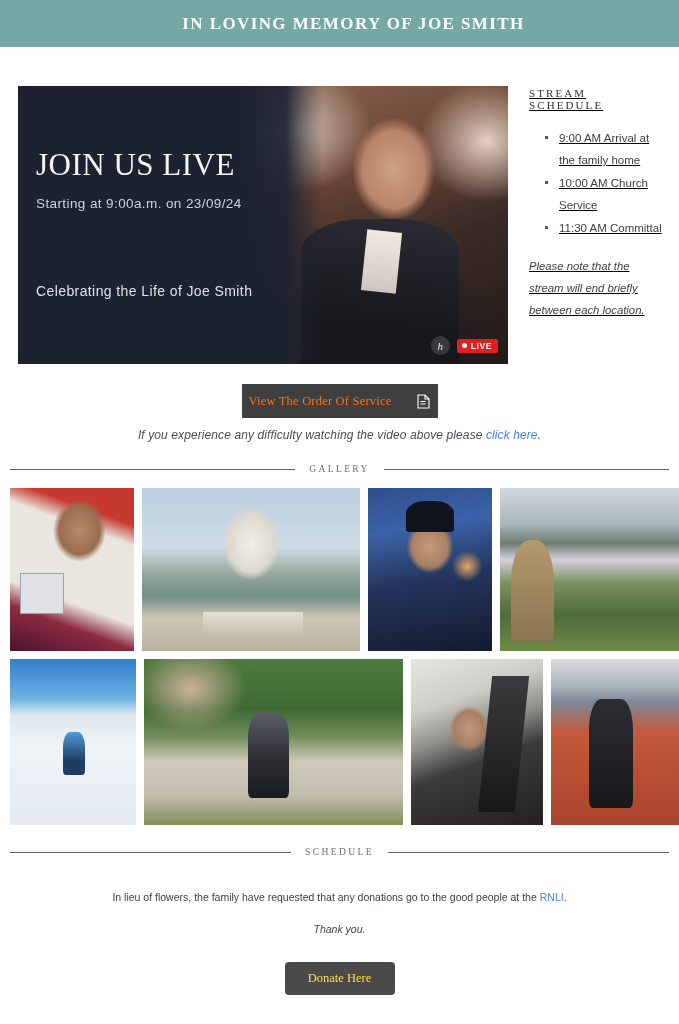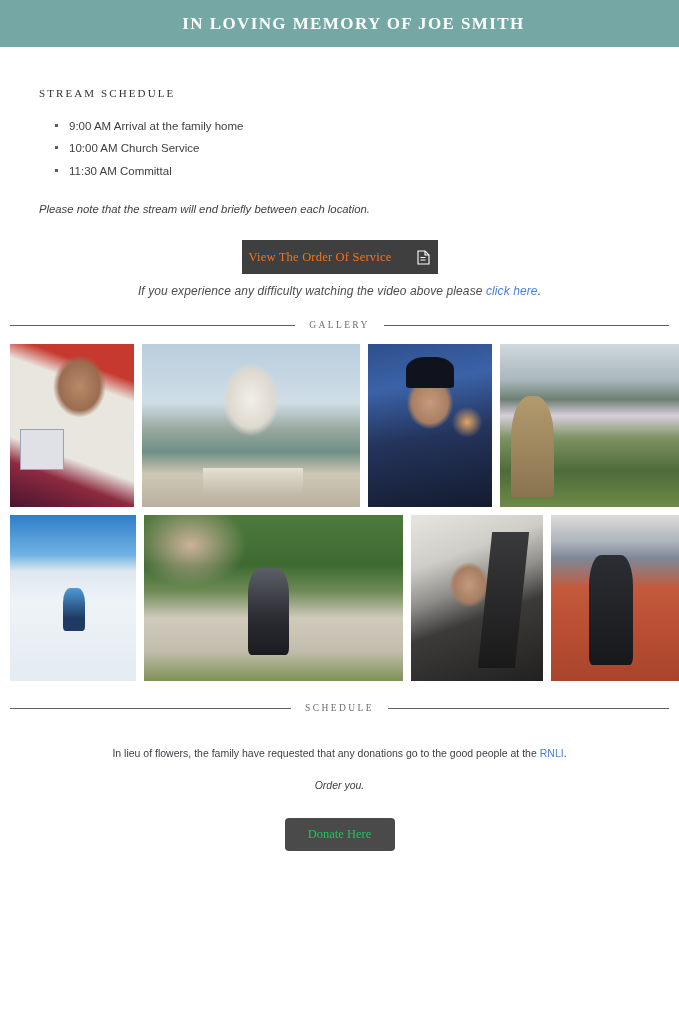--- a/index.html
+++ b/index.html
@@ -136,20 +136,21 @@
     color: #ffffff;
     font-size: 8.5px;
     font-weight: bold;
     letter-spacing: 0.6px;
   }
 
   
   .schedule {
     padding: 1px 16px 0 21px;
     flex: 1 1 auto;
+    text-decoration: underline;
   }
   .schedule h2 {
     font-family: "Liberation Serif", serif;
     font-size: 11px;
     letter-spacing: 2.1px;
     color: #2f3236;
     font-weight: normal;
   }
   .schedule ul {
     margin: 16px 0 0 16px;
@@ -365,32 +366,51 @@
   .donate-btn {
     margin-top: 27px;
     width: 110px;
     height: 33px;
     background: #4a4a4a;
     border: none;
     border-radius: 4px;
     cursor: pointer;
     font-family: "Liberation Serif", serif;
     font-size: 12.5px;
-    color: #22c55e;
+    color: #fde047;
   }
 </style>
 </head>
 <body>
 
 <div class="memorial-header">
   <h1>IN LOVING MEMORY OF JOE SMITH</h1>
 </div>
 
 <div class="hero">
 
+  <div class="video-card">
+    <div class="video-photo">
+      <div class="suit"></div>
+      <div class="shirt"></div>
+    </div>
+    <div class="video-dark"></div>
+    <div class="video-copy">
+      <div class="title">JOIN US LIVE</div>
+      <div class="subtitle">Starting at 9:00a.m. on 23/09/24</div>
+      <div class="celebrating">Celebrating the Life of Joe Smith</div>
+    </div>
+    <div class="video-badges">
+      <div class="brand-badge">h</div>
+      <div class="live-badge">
+        <span class="dot"></span>
+        <span class="txt">LIVE</span>
+      </div>
+    </div>
+  </div>
 
   <div class="schedule">
     <h2>STREAM SCHEDULE</h2>
     <ul>
       <li>9:00 AM Arrival at the family home</li>
       <li>10:00 AM Church Service</li>
       <li>11:30 AM Committal</li>
     </ul>
     <div class="note">Please note that the stream will end briefly between each location.</div>
   </div>
@@ -438,15 +458,15 @@
 <div class="divider">
   <span class="line"></span>
   <span class="label">SCHEDULE</span>
   <span class="line"></span>
 </div>
 
 <div class="donations">
   <div class="copy">
     <span>In lieu of flowers, the family have requested that any donations go to the good people at the </span><a href="#">RNLI</a><span>.</span>
   </div>
-  <div class="thanks">Order you.</div>
+  <div class="thanks">Thank you.</div>
   <button class="donate-btn">Donate Here</button>
 </div>
 
 </body></html>

